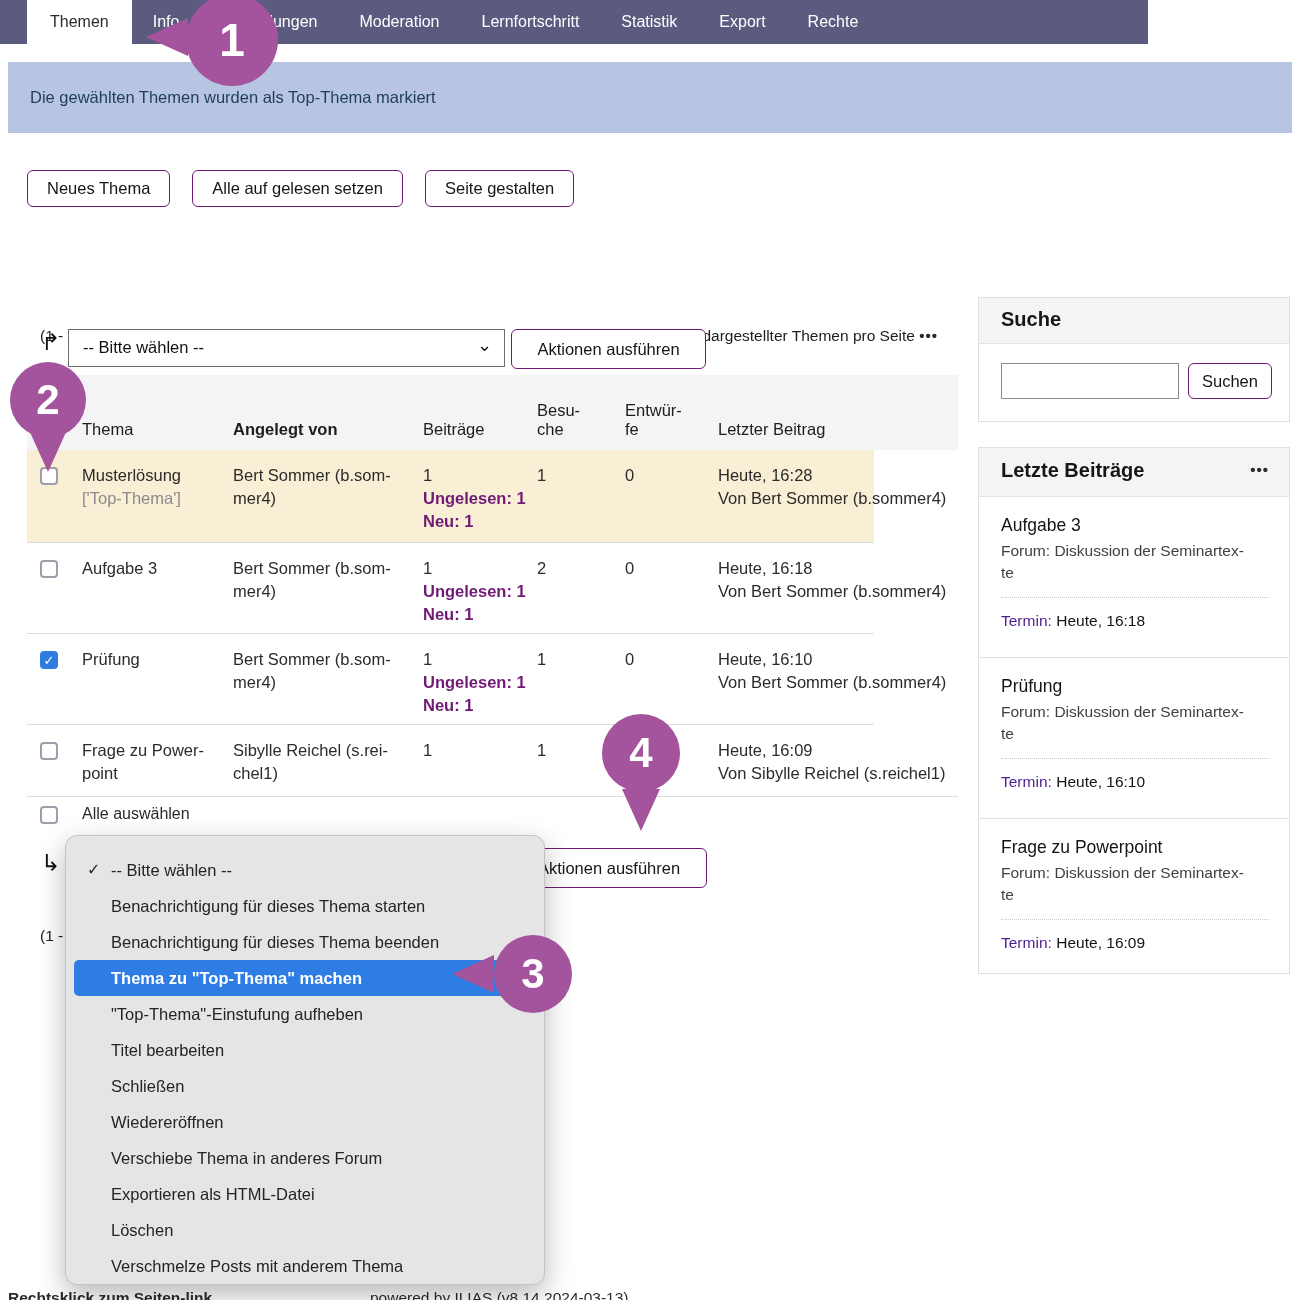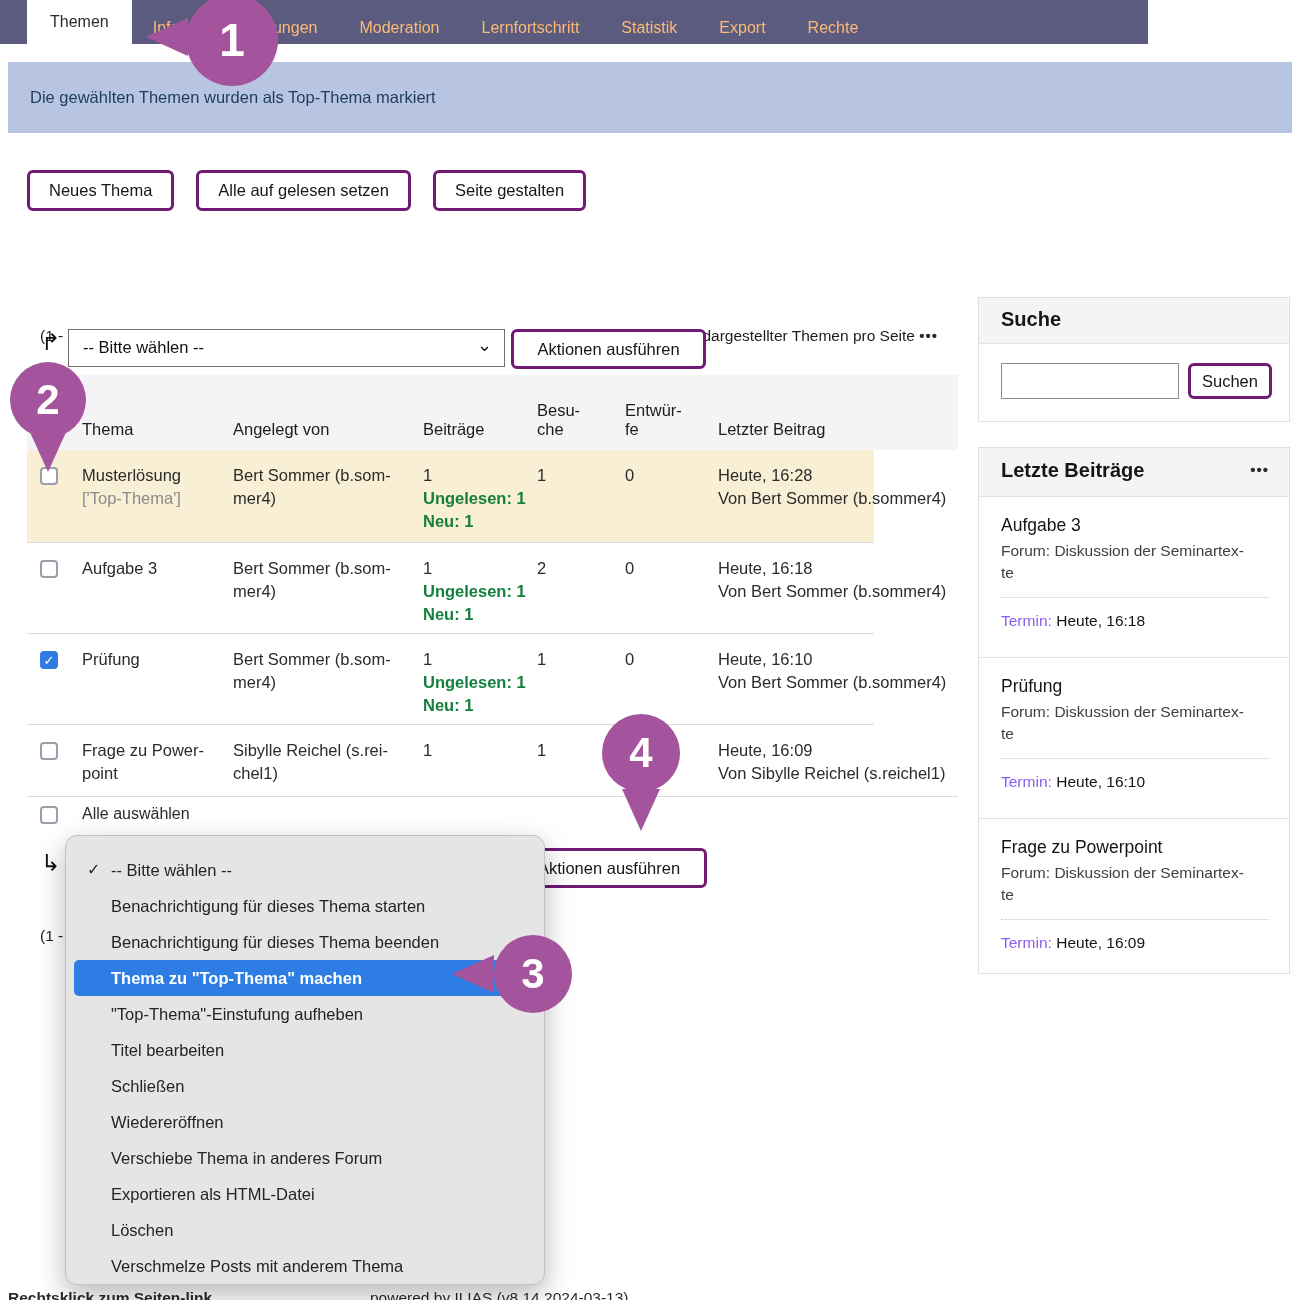--- a/index.html
+++ b/index.html
@@ -3,30 +3,30 @@
 <meta charset="utf-8">
 <style>
   html,body{margin:0;padding:0;background:#fff;}
   body{width:1300px;height:1300px;overflow:hidden;position:relative;
        font-family:"Liberation Sans","DejaVu Sans",sans-serif;color:#2b2b2b;}
   .abs{position:absolute;}
   .wrap{white-space:pre-line;}
 
   
   .nav{left:0;top:0;width:1148px;height:44px;background:#5a5b7e;display:flex;padding-left:27px;box-sizing:border-box;}
-  .tab{color:#fdba74;font-size:16px;line-height:44px;padding:6px 21px;cursor:pointer;white-space:nowrap;}
+  .tab{color:#ffffff;font-size:16px;line-height:44px;padding:0 21px;cursor:pointer;white-space:nowrap;}
   .tab.active{background:#fff;color:#2b2b2b;padding:0 23px;}
 
   
   .note{left:8px;top:62px;width:1284px;height:71px;background:#b7c5e2;}
   .note span{position:absolute;left:22px;top:26px;font-size:16.5px;color:#1d3d5e;}
 
   
   .toolbar{left:27px;top:170px;display:flex;gap:22px;}
-  .btn{background:#fff;border:3px solid #701a75;border-radius:6px;padding:8px 19px;
+  .btn{background:#fff;border:1px solid #701a75;border-radius:6px;padding:8px 19px;
        font-size:16.5px;color:#161616;font-family:inherit;white-space:nowrap;cursor:pointer;}
 
   .small-txt{font-size:15.5px;color:#1c1c1c;margin-top:27px;}
 
   
   .arrow-glyph{font-size:23px;color:#111;line-height:1;}
   .select{left:68px;top:329px;width:437px;height:38px;background:#fff;border:1px solid #6e6e6e;box-sizing:border-box;}
   .select .val{position:absolute;left:14px;top:8px;font-size:16.5px;color:#111;}
   .select .chev{position:absolute;right:12px;top:4px;font-size:18px;color:#111;}
   .apply-btn{height:40px;display:flex;align-items:center;justify-content:center;}
@@ -41,21 +41,21 @@
   .table-bottom{position:absolute;left:0;top:421px;width:931px;border-top:1px solid #dcdcdc;}
   .cell{position:absolute;top:14px;font-size:16.5px;color:#2b2b2b;line-height:23px;}
   .c-check{left:13px;top:17px;}
   .c-thema{left:55px;width:140px;}
   .c-author{left:206px;width:180px;}
   .c-posts{left:396px;width:112px;}
   .c-visits{left:510px;width:70px;}
   .c-drafts{left:598px;width:80px;}
   .c-last{left:691px;width:238px;}
   .tag{color:#8b8b8b;}
-  .orange{color:#15803d;font-weight:bold;}
+  .orange{color:#701a75;font-weight:bold;}
 
   .checkbox{width:18px;height:18px;background:#fff;border:2px solid #9d9dab;border-radius:4px;box-sizing:border-box;
             display:flex;align-items:center;justify-content:center;cursor:pointer;}
   .checkbox.checked{background:#2f7ce0;border-color:#2f7ce0;color:#fff;font-size:13px;font-weight:bold;line-height:1;}
 
   
   .menu{left:65px;top:835px;width:480px;height:450px;background:#e6e5e6;border:1px solid #c2c2c2;
         border-radius:12px;box-shadow:0 10px 28px rgba(0,0,0,.28);z-index:40;padding-top:16px;box-sizing:border-box;}
   .mi{position:relative;height:36px;line-height:36px;padding-left:45px;font-size:16.5px;color:#242424;cursor:pointer;white-space:nowrap;}
   .mi .chk{position:absolute;left:21px;top:0;font-size:16px;}
@@ -75,21 +75,21 @@
               display:flex;align-items:center;justify-content:center;padding:8px;}
   .latest-panel{left:978px;top:447px;width:310px;height:525px;}
   .latest-panel .panel-h{height:48px;}
   .latest-panel .panel-h .t{top:11px;}
   .latest-panel .panel-h .dots{position:absolute;right:20px;top:13px;}
   .entry{padding:18px 20px 0 22px;height:142px;box-sizing:content-box;}
   .entry.sep{border-bottom:1px solid #e2e2e2;}
   .entry .et{font-size:17.5px;color:#141414;margin-bottom:4px;cursor:pointer;}
   .entry .ef{font-size:15.5px;color:#404040;line-height:22px;}
   .entry .dotline{border-bottom:1px dotted #c9c9c9;margin:13px 0 14px 0;}
-  .entry .term-l{font-size:15.5px;color:#8b5cf6;}
+  .entry .term-l{font-size:15.5px;color:#4c1d95;}
   .entry .term-v{font-size:15.5px;color:#141414;}
 
   
   .pin{border-radius:50%;background:#a4549c;z-index:50;display:flex;align-items:center;justify-content:center;
        color:#fff;font-weight:bold;}
   .tail{width:0;height:0;z-index:49;}
   .tail-down{border-left:19px solid transparent;border-right:19px solid transparent;border-top:42px solid #a4549c;}
   .tail-left{border-top:19px solid transparent;border-bottom:19px solid transparent;border-right:42px solid #a4549c;}
 
   .footer-line{top:1289px;font-size:15.5px;color:#2b2b2b;}
@@ -127,21 +127,21 @@
 <div class="abs arrow-glyph" style="left:41px;top:331px;">↱</div>
 <div class="abs select">
   <span class="val">-- Bitte wählen --</span>
   <span class="chev">⌄</span>
 </div>
 <button class="abs btn apply-btn" style="left:511px;top:329px;width:195px;">Aktionen ausführen</button>
 
 <div class="abs table">
   <div class="thead">
     <div class="th" style="left:55px;">Thema</div>
-    <div class="th" style="left:206px;">Angelegt von</div>
+    <div class="th" style="left:206px;font-weight:bold;">Angelegt von</div>
     <div class="th" style="left:396px;">Beiträge</div>
     <div class="th wrap" style="left:510px;">Besu-
 che</div>
     <div class="th wrap" style="left:598px;">Entwür-
 fe</div>
     <div class="th" style="left:691px;">Letzter Beitrag</div>
   </div>
 
   <div class="row hl" style="top:75px;height:92px;">
     <div class="cell c-check checkbox"></div>

